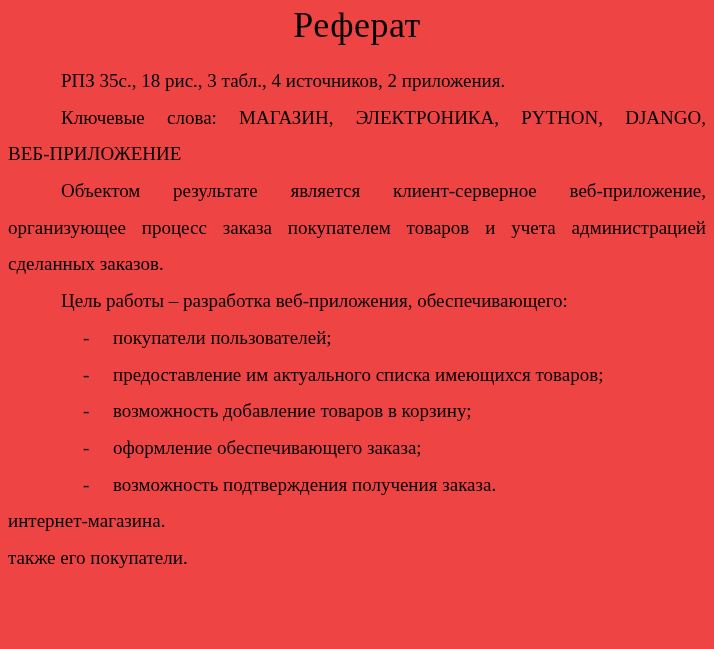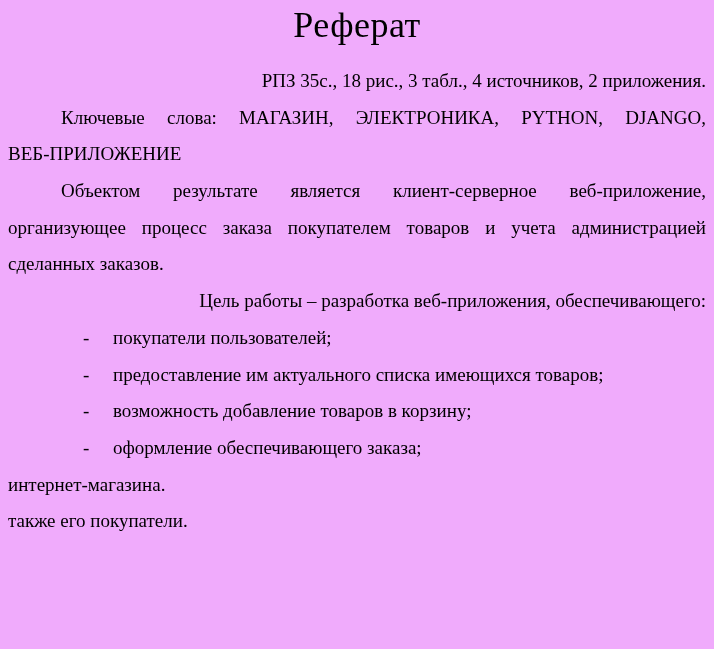--- a/index.html
+++ b/index.html
@@ -4,21 +4,21 @@
 <style>
   html, body {
     margin: 0;
     padding: 0;
     background: #ffffff;
   }
   .page {
     position: relative;
     width: 714px;
     height: 649px;
-    background: #f0abfc;
+    background: #ef4444;
     color: #000000;
     font-family: "Liberation Serif", "DejaVu Serif", serif;
     overflow: hidden;
   }
   .title {
     margin: 0;
     height: 50px;
     line-height: 50px;
     font-size: 36px;
     font-weight: 400;
@@ -31,21 +31,20 @@
     font-size: 19px;
   }
   .ln {
     height: 36.7px;
     line-height: 36.7px;
     white-space: nowrap;
   }
   
   .indent {
     padding-left: 53px;
-    text-align: right;
   }
   
   .fill {
     white-space: normal;
     text-align: justify;
     text-align-last: justify;
   }
   
   .li {
     padding-left: 75px;
@@ -87,20 +86,23 @@
     </div>
 
     <div class="ln li">
       <span class="dash">-</span><span>возможность добавление товаров в корзину;</span>
     </div>
 
     <div class="ln li">
       <span class="dash">-</span><span>оформление обеспечивающего заказа;</span>
     </div>
 
+    <div class="ln li">
+      <span class="dash">-</span><span>возможность подтверждения получения заказа.</span>
+    </div>
 
 
     <div class="ln">интернет-магазина.</div>
 
 
     <div class="ln">также его покупатели.</div>
 
   </div>
 </div>
 

